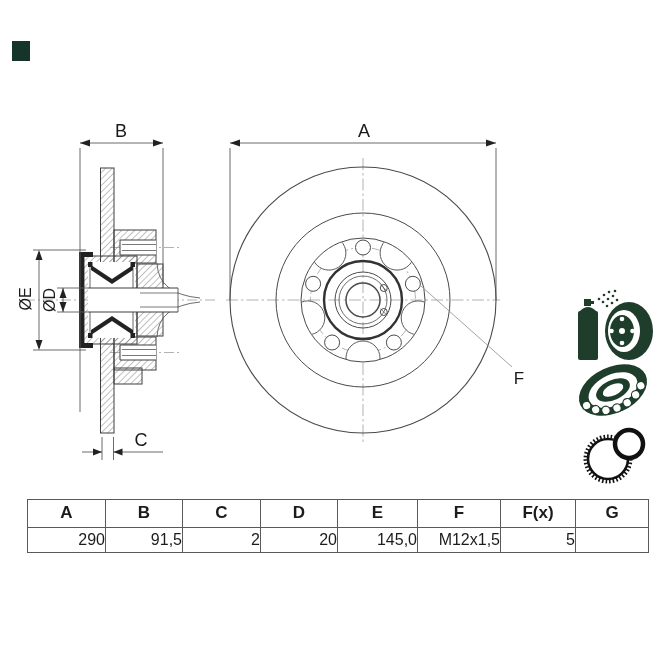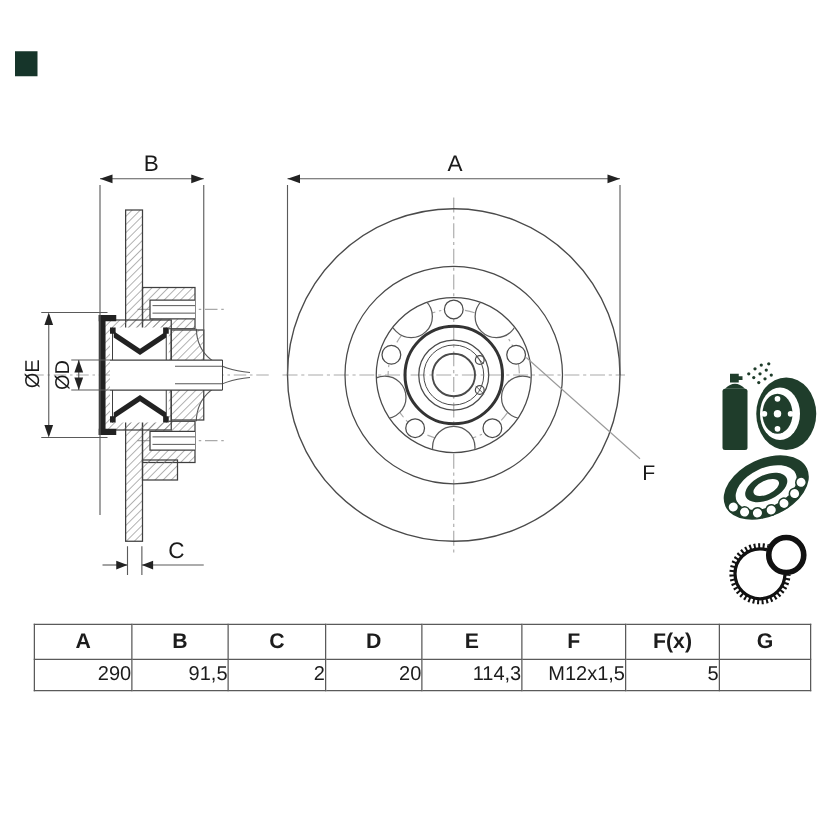--- a/index.html
+++ b/index.html
@@ -261,21 +261,21 @@
       <th>E</th>
       <th>F</th>
       <th>F(x)</th>
       <th>G</th>
     </tr>
     <tr>
       <td>290</td>
       <td>91,5</td>
       <td>2</td>
       <td>20</td>
-      <td>114,3</td>
+      <td>145,0</td>
       <td>M12x1,5</td>
       <td>5</td>
       <td></td>
     </tr>
   </tbody>
       </table>
 </div>
 
 </div>
 

